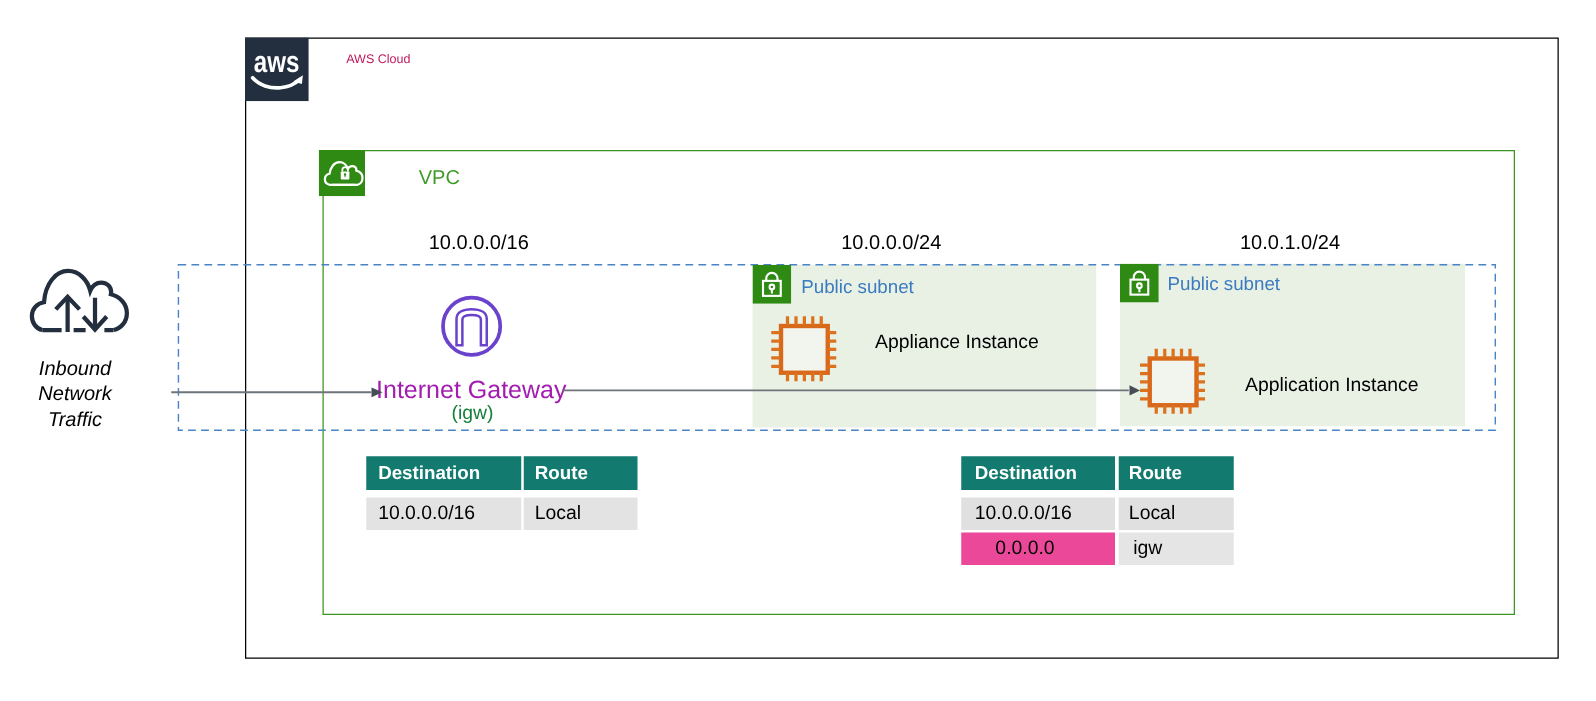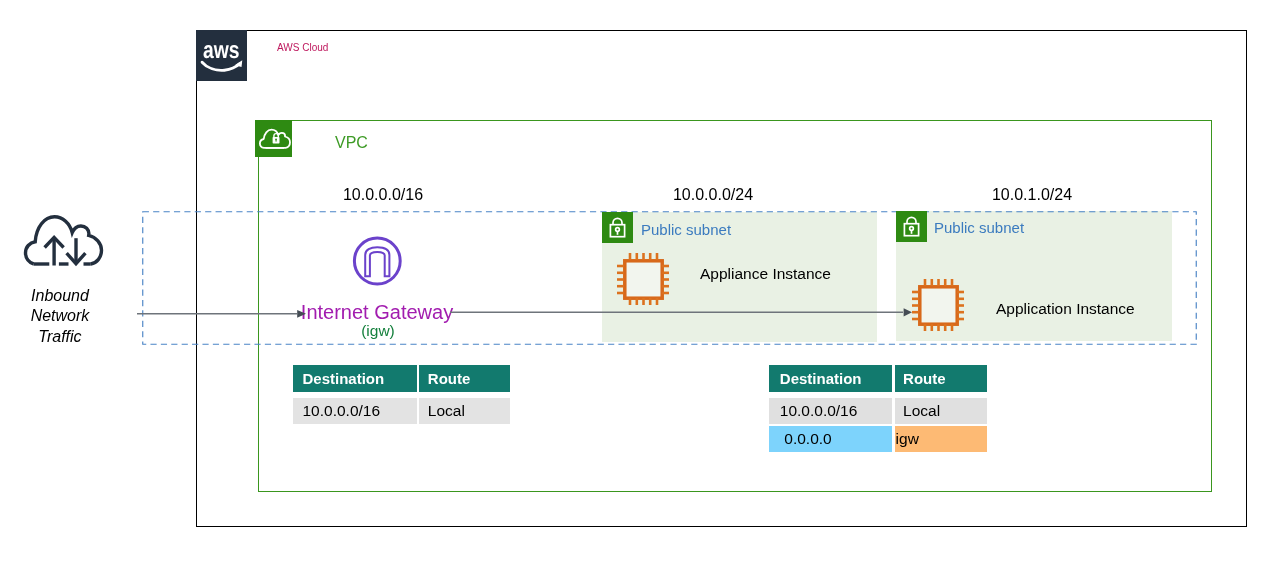--- a/index.html
+++ b/index.html
@@ -194,16 +194,16 @@
 <div class="abs" style="left:769.3px;top:365px;">
   <div style="display:flex;gap:2.3px;">
     <div style="width:123px;height:27.3px;background:#127A6E;color:#fff;font-weight:bold;font-size:15px;line-height:27.3px;padding-left:10.5px;box-sizing:border-box;">Destination</div>
     <div style="width:92.5px;height:27.3px;background:#127A6E;color:#fff;font-weight:bold;font-size:15px;line-height:27.3px;padding-left:8.5px;box-sizing:border-box;">Route</div>
   </div>
   <div style="display:flex;gap:2.3px;margin-top:6px;">
     <div style="width:123px;height:25.4px;background:#E0E0E0;font-size:15.5px;line-height:25.4px;padding-left:10.5px;box-sizing:border-box;">10.0.0.0/16</div>
     <div style="width:92.5px;height:25.4px;background:#E0E0E0;font-size:15.5px;line-height:25.4px;padding-left:8.5px;box-sizing:border-box;">Local</div>
   </div>
   <div style="display:flex;gap:2.3px;margin-top:2px;">
-    <div style="width:123px;height:26.5px;background:#7dd3fc;font-size:15.5px;line-height:26.5px;padding-left:15px;box-sizing:border-box;">0.0.0.0</div>
-    <div style="width:92.5px;height:26.5px;background:#fdba74;font-size:15.5px;line-height:26.5px;padding-left:1px;box-sizing:border-box;">igw</div>
+    <div style="width:123px;height:26.5px;background:#ec4899;font-size:15.5px;line-height:26.5px;padding-left:27px;box-sizing:border-box;">0.0.0.0</div>
+    <div style="width:92.5px;height:26.5px;background:#e5e5e5;font-size:15.5px;line-height:26.5px;padding-left:12px;box-sizing:border-box;">igw</div>
   </div>
 </div>
 
 </body></html>

